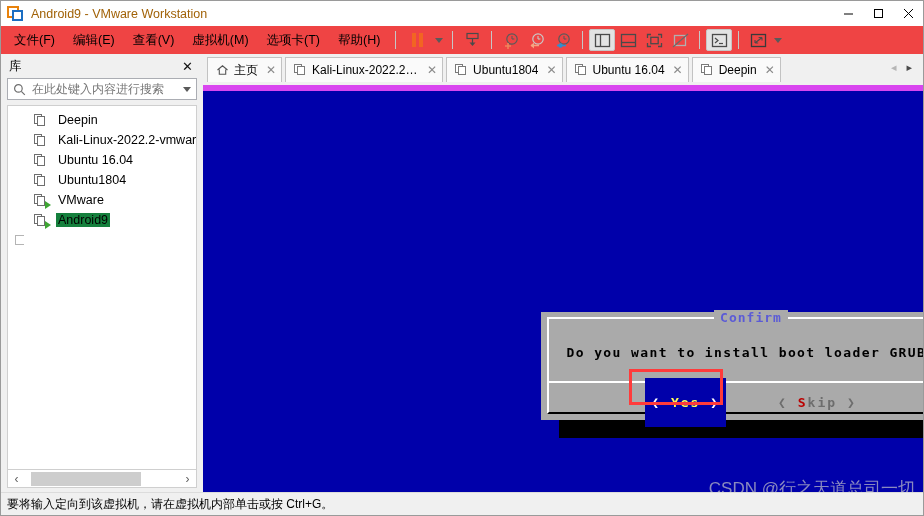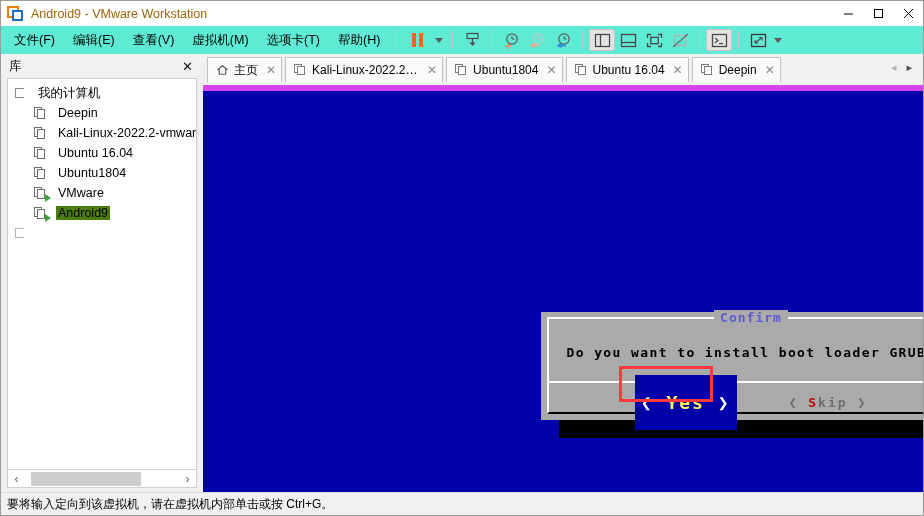--- a/index.html
+++ b/index.html
@@ -66,21 +66,21 @@
   }
   .wc {
     width: 30px; height: 25px;
     display: flex; align-items: center; justify-content: center;
     color: #000;
   }
 
   
   .menubar {
     height: 28px;
-    background: #5eead4;
+    background: #ef4444;
     display: flex;
     align-items: center;
     flex: 0 0 auto;
     padding-left: 4px;
   }
   .menu-item {
     padding: 4px 9px;
     font-size: 12.5px;
     white-space: nowrap;
     color: #000;
@@ -195,21 +195,21 @@
   .tnode {
     height: 20px;
     display: flex;
     align-items: center;
     font-size: 12.5px;
     padding-left: 6px;
     white-space: nowrap;
     overflow: hidden;
   }
   .tnode.child { padding-left: 26px; }
-  .tnode.sel .tlabel { background: #4d7c0f; }
+  .tnode.sel .tlabel { background: #15803d; }
   .tlabel { padding: 0 2px; }
   .ico-host {
     width: 16px; height: 14px;
     margin-right: 6px;
     flex: 0 0 auto;
     position: relative;
   }
   .ico-vm {
     width: 16px; height: 14px;
     margin-right: 6px;
@@ -421,21 +421,21 @@
   }
   .btn-yes-wrap {
     position: relative;
     display: inline-flex;
     align-items: center;
     justify-content: center;
   }
   .btn-yes {
     background: #0000aa;
     padding: 17px 6px;
-    font-size: 18px;
+    font-size: 13px;
     font-weight: bold;
     letter-spacing: 2px;
     font-family: "DejaVu Sans Mono", monospace;
     color: #ffffff;
     white-space: nowrap;
   }
   .btn-yes b { color: #ffff55; font-weight: bold; }
   .hl-rect {
     position: absolute;
     left: -16px; top: -9px;
@@ -618,28 +618,34 @@
   </div>
 
   <div class="bodyrow">
 
     <div class="sidebar">
       <div class="sb-head">
         <div class="sb-title">库</div>
         <div class="sb-close">✕</div>
       </div>
 
+      <div class="sb-search">
+        <span class="mag">
+          <svg width="13" height="13" viewBox="0 0 13 13">
+            <circle cx="5.4" cy="5.4" r="3.8" fill="none" stroke="#6f6f6f" stroke-width="1.2"></circle>
+            <line x1="8.3" y1="8.3" x2="11.8" y2="11.8" stroke="#6f6f6f" stroke-width="1.2"></line>
+          </svg>
+        </span>
+        <input type="text" readonly="" placeholder="在此处键入内容进行搜索" style="">
+        <span class="dd">
+          <span class="caret"></span>
+        </span>
+      </div>
 
       <div class="sb-tree">
-        <div class="tnode">
-          <span class="ico-host">
-              <span class="hbox"></span>
-            </span>
-          <span class="tlabel">我的计算机</span>
-        </div>
         <div class="tnode child">
           <span class="ico-vm">
               <span class="b"></span>
               <span class="f"></span>
             </span>
           <span class="tlabel">Deepin</span>
         </div>
         <div class="tnode child">
           <span class="ico-vm">
               <span class="b"></span>
@@ -759,20 +765,21 @@
                 <span class="btn-yes"><span>❮</span> <b>Yes</b> <span>❯</span></span>
                 <span class="hl-rect"></span>
               </span>
 
               <span class="btn-skip"><span>❮</span> <b>S</b><span>kip</span> <span>❯</span></span>
 
             </div>
           </div>
         </div>
 
+        <div class="watermark">CSDN @行之天道总司一切</div>
       </div>
     </div>
   </div>
 
   <div class="statusbar">
     <span>要将输入定向到该虚拟机，请在虚拟机内部单击或按 Ctrl+G。</span>
   </div>
 </div>
 
 </body></html>

